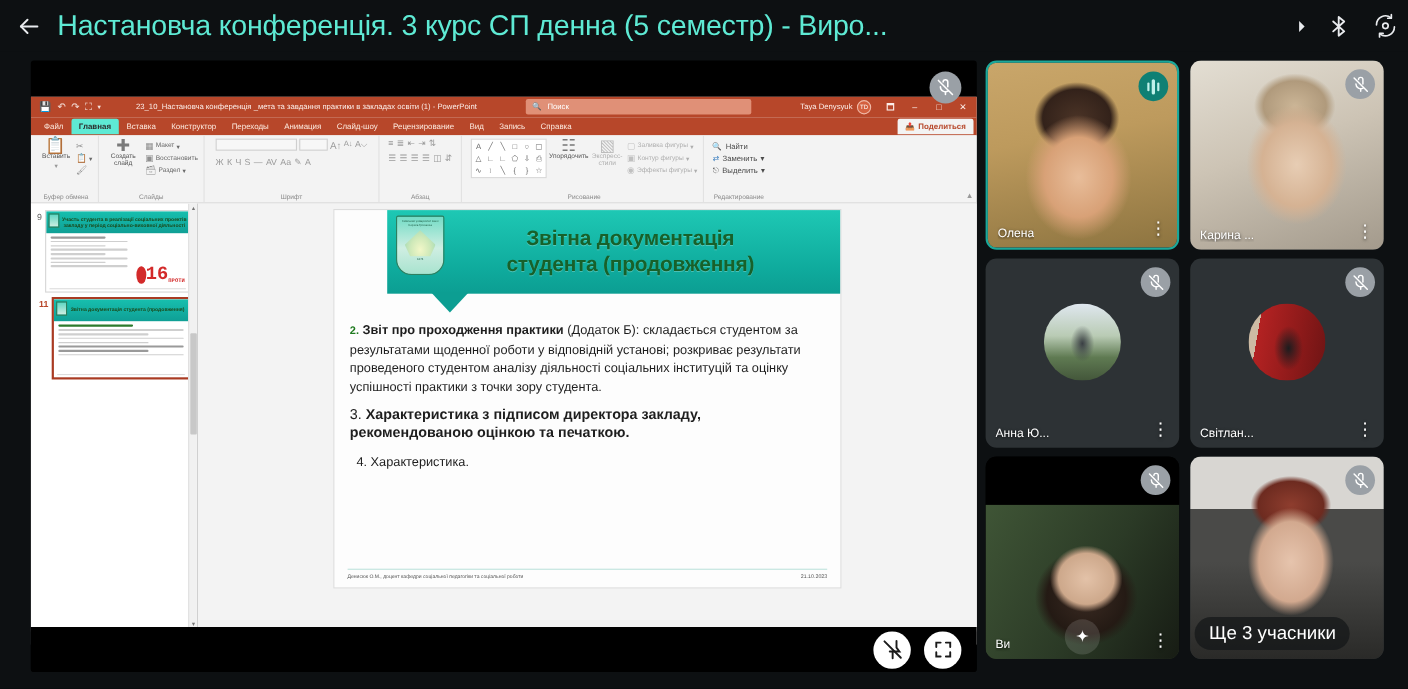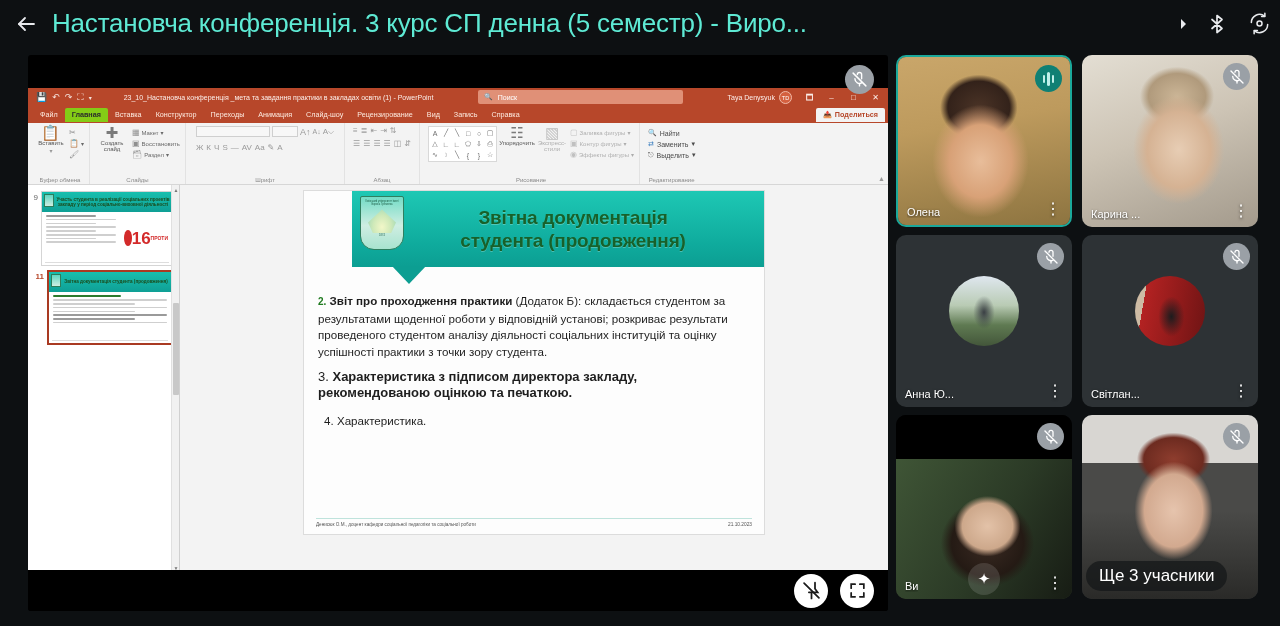--- a/index.html
+++ b/index.html
@@ -68,21 +68,21 @@
                    font-style: normal; font-size: 8px; color: #fceee9; }
 
   
   .ppt-tabs {
     height: 16px; background: #b7472a; display: flex; align-items: center;
     padding-left: 5px; gap: 0;
   }
   .ppt-tab {
     font-size: 7.2px; color: #fdeadf; padding: 2px 7px 3px 7px; white-space: nowrap;
   }
-  .ppt-tab.active { background: #84cc16; color: #2b2b2b; font-weight: bold; border-radius: 2px 2px 0 0; }
+  .ppt-tab.active { background: #5eead4; color: #2b2b2b; font-weight: bold; border-radius: 2px 2px 0 0; }
   .share-btn {
     margin-left: auto; margin-right: 3px; background: #f3f3f3; color: #b7472a;
     font-size: 7.2px; font-weight: bold; padding: 2px 7px 3px 7px; border-radius: 2px 2px 0 0;
     display: flex; align-items: center; gap: 3px;
   }
 
   
   .ppt-ribbon {
     height: 62px; background: #f3f3f3; border-bottom: 1px solid #d6d6d6;
     display: flex; align-items: stretch; position: relative; padding-left: 3px;
@@ -134,21 +134,21 @@
   .t-emb { position: absolute; left: 2px; top: 2px; width: 10px; height: 13px;
            background: linear-gradient(180deg,#5fd6c2,#cfeee2); border: 0.5px solid #2e7d5b; }
   .t-body { padding: 3px 4px; }
   .t-line { height: 1.6px; background: #cfcfcf; margin-bottom: 2.2px; border-radius: 1px; }
   .t-line.sh { width: 72%; }
   .t-line.dk { background: #9a9a9a; }
   .t-line.grn { background: #2c7a2c; width: 60%; height: 2px; }
   .t-foot { position: absolute; left: 3px; right: 3px; bottom: 2px; height: 1.2px; background: #ddd; }
   .t-red {
     position: absolute; right: 4px; top: 26px; width: 44px; height: 40px;
-    display: flex; align-items: center; justify-content: center;
+    display: flex; align-items: flex-end; justify-content: center; font-family: Liberation Mono, monospace;
   }
   .t-red .num { font-size: 17px; color: #d32a2a; font-weight: bold; line-height: 15px; }
   .t-red .lbl { font-size: 5px; color: #d32a2a; font-weight: bold; }
   .t-red .hand { width: 16px; height: 16px; border-radius: 50%; background: #d32a2a; }
   .scrollbar {
     position: absolute; right: 0; top: 0; width: 8px; height: 100%; background: #f1f1f1;
     border-left: 1px solid #e0e0e0;
   }
   .scroll-thumb { position: absolute; top: 118px; left: 1px; width: 6px; height: 92px;
                   background: #c8c8c8; border-radius: 1px; }

